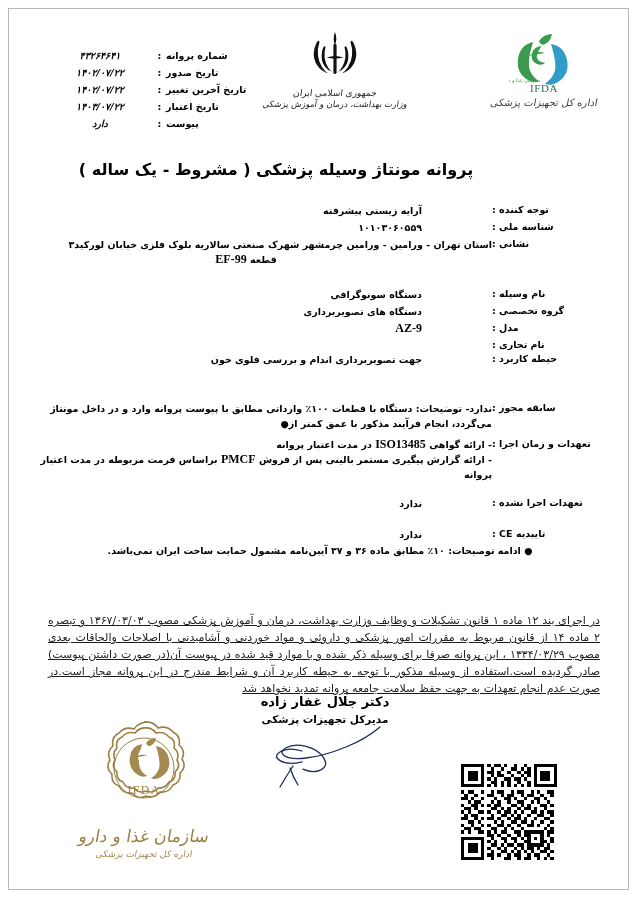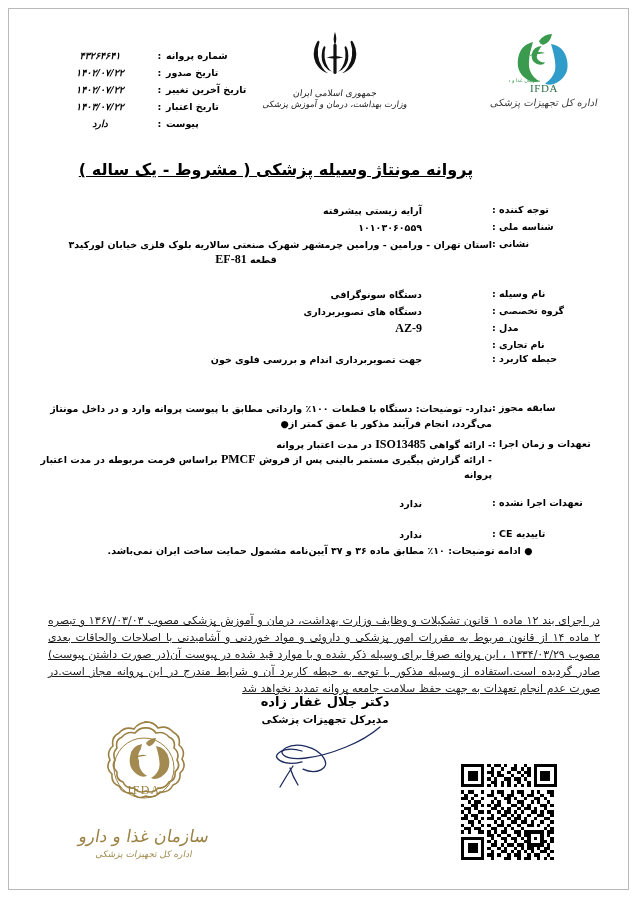--- a/index.html
+++ b/index.html
@@ -111,21 +111,20 @@
   
   .doc-title {
     position: absolute;
     left: 0;
     top: 160px;
     width: 552px;
     text-align: center;
     font-size: 16px;
     font-weight: bold;
     letter-spacing: 0.2px;
-    text-decoration: underline;
   }
 
   
   .fields {
     position: absolute;
     left: 40px;
     top: 203px;
     width: 560px;
     direction: rtl;
   }
@@ -336,21 +335,21 @@
       <div class="lbl">شناسه ملی :</div>
       <div class="val indent">۱۰۱۰۳۰۶۰۵۵۹</div>
     </div>
 
     <div class="frow tall">
       <div class="lbl">نشانی :</div>
       <div class="val">
         <span>استان تهران - ورامین - ورامین چرمشهر شهرک صنعتی سالاریه بلوک فلزی خیابان لورکید۳</span>
         <span class="addr-line2">
           <span>قطعه</span>
-          <span class="ltr">EF-81</span>
+          <span class="ltr">EF-99</span>
         </span>
       </div>
     </div>
 
     <div class="spacer-md"></div>
 
     <div class="frow">
       <div class="lbl">نام وسیله :</div>
       <div class="val indent">دستگاه سونوگرافی</div>
     </div>

